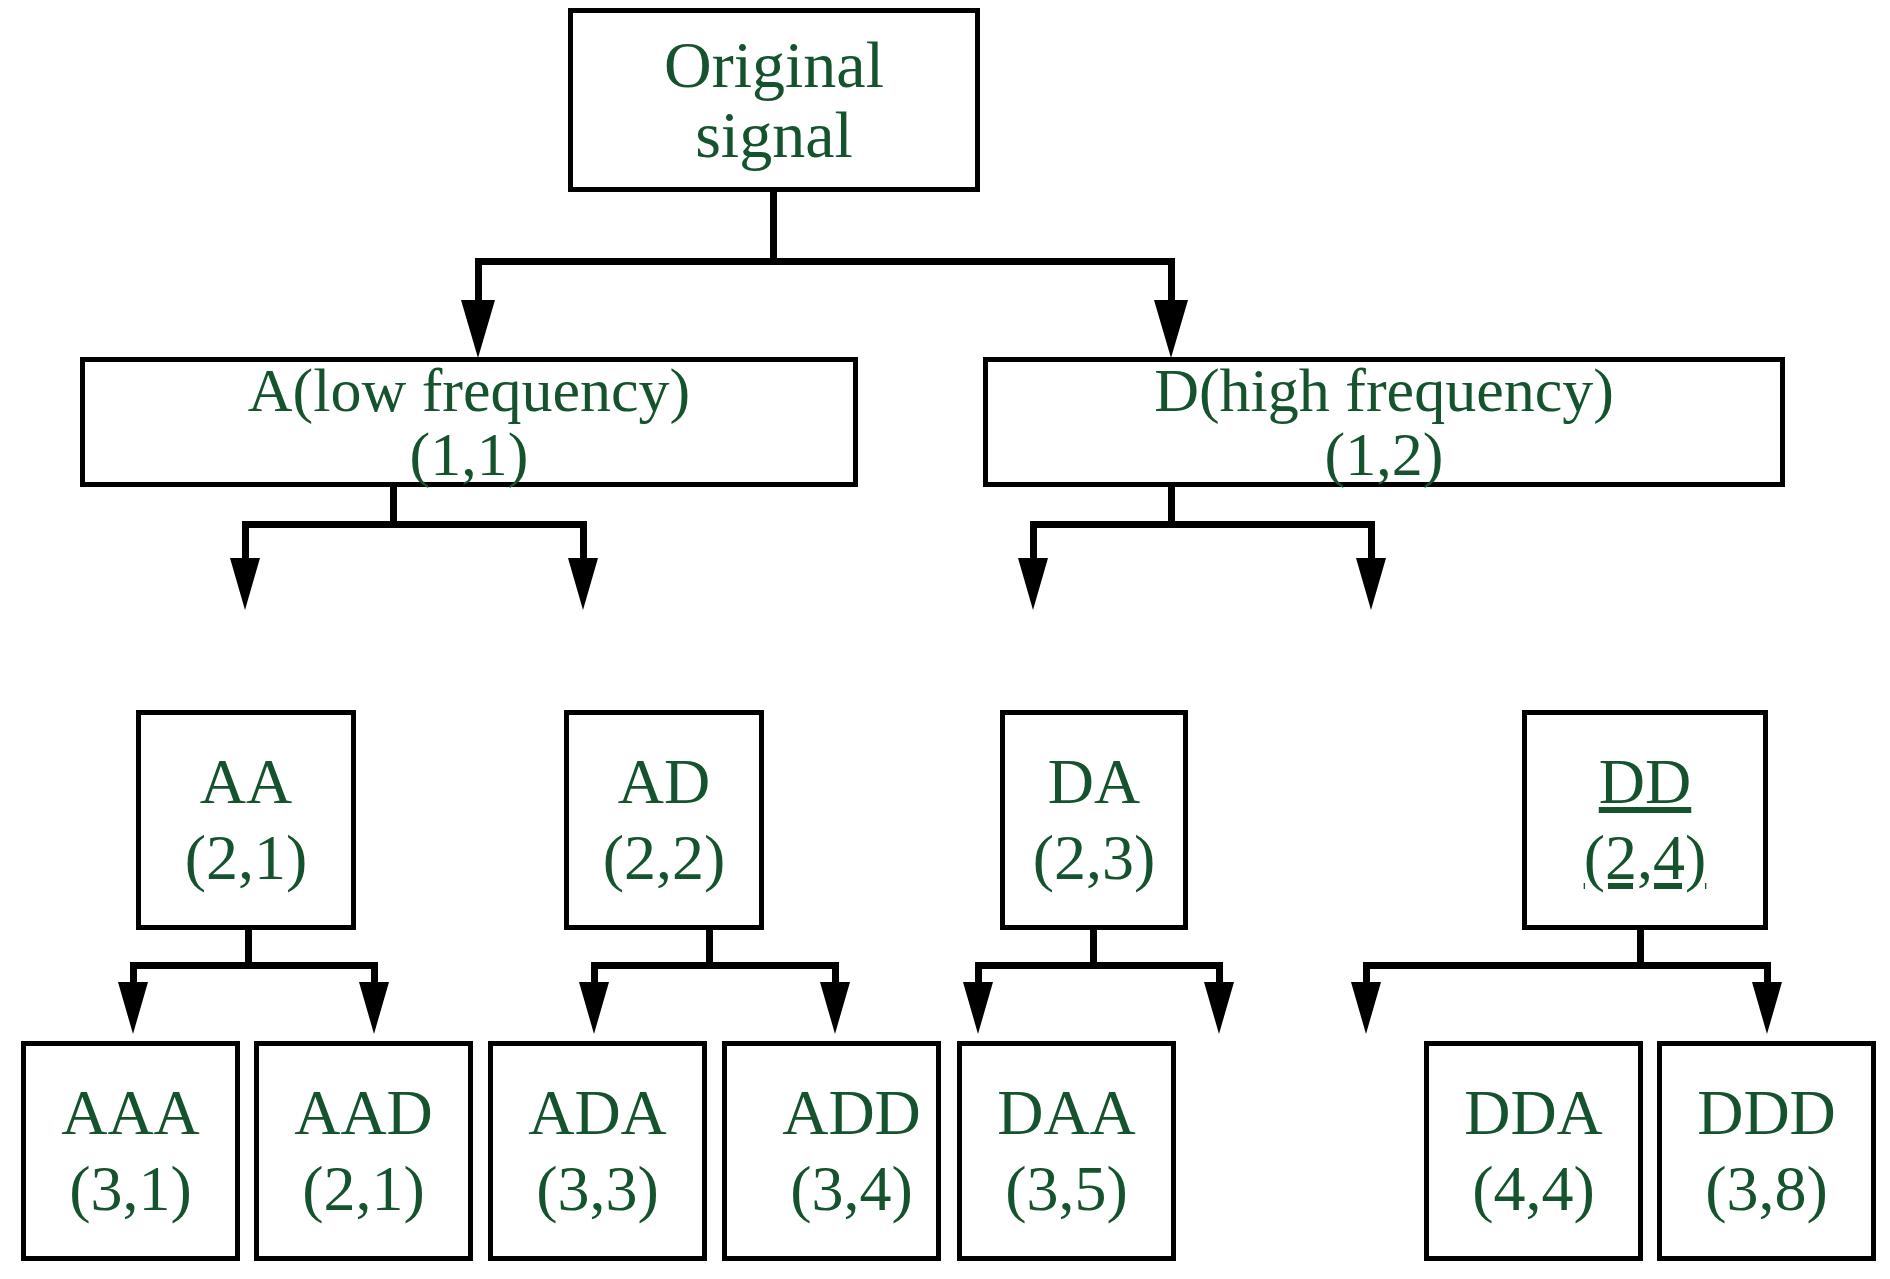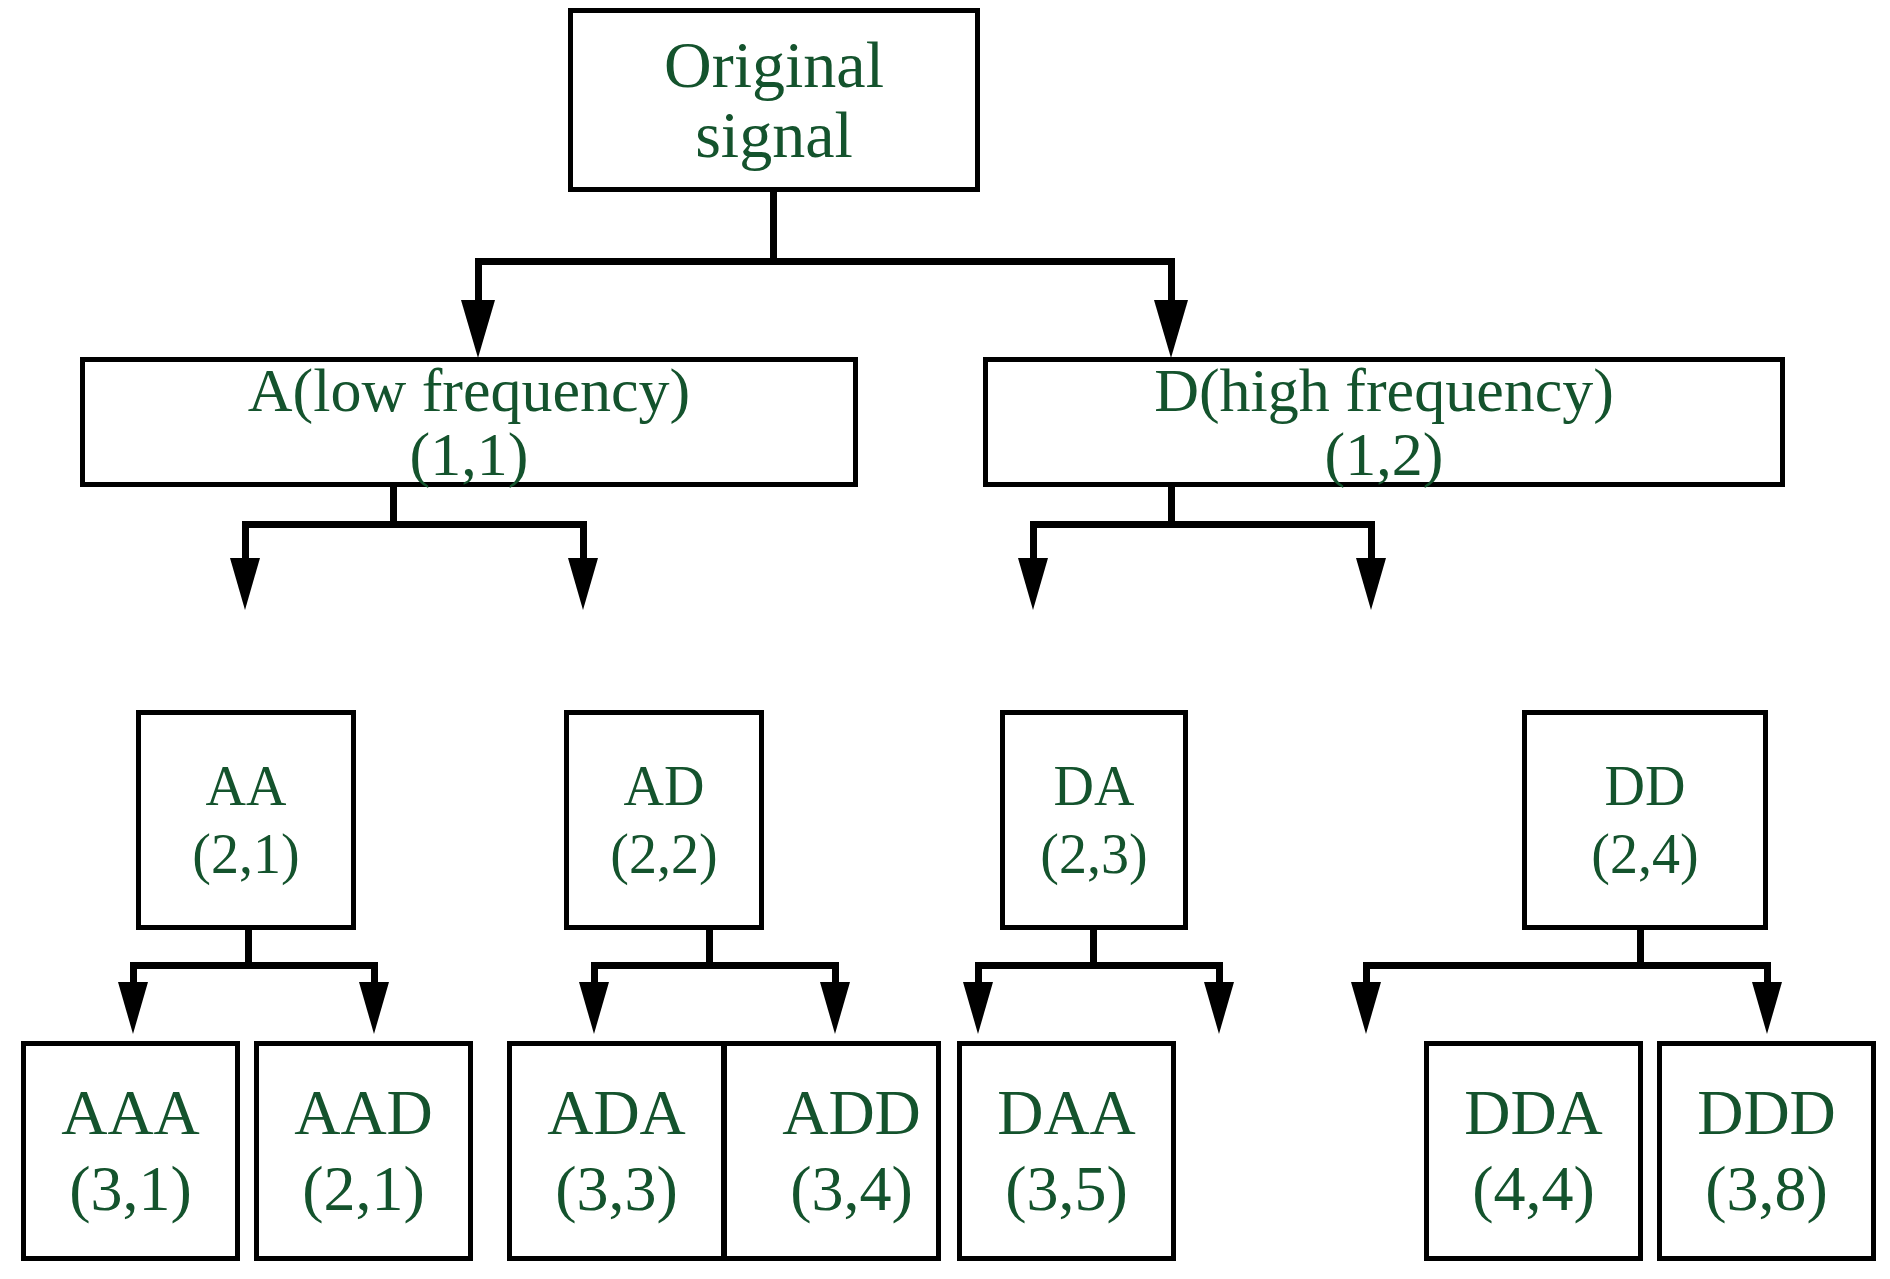--- a/index.html
+++ b/index.html
@@ -51,27 +51,27 @@
     font-size: 62px;
   }
   .node.lvl1 .ln { padding: 1px 0; }
   .node.lvl1.n-a { left: 80px;  width: 778px; }
   .node.lvl1.n-d { left: 983px; width: 802px; }
 
   
   .node.lvl2 {
     top: 710px;
     height: 220px;
-    font-size: 56px;
+    font-size: 64px;
   }
   .node.lvl2 .ln { padding: 6px 0; }
   .node.lvl2.n-aa { left: 136px;  width: 220px; }
   .node.lvl2.n-ad { left: 564px;  width: 200px; }
   .node.lvl2.n-da { left: 1000px; width: 188px; }
-  .node.lvl2.n-dd { left: 1522px; width: 246px; }
+  .node.lvl2.n-dd { left: 1522px; width: 246px; text-decoration: underline; }
 
   
   .node.lvl3 {
     top: 1041px;
     height: 220px;
     width: 219px;
     font-size: 64px;
   }
   .node.lvl3 .ln { padding: 6px 0; }
 
@@ -182,21 +182,21 @@
   <div class="arrowhead small" style="left:1752px; top:982px;"></div>
 
   <div class="node lvl3" style="left:21px;">
     <span class="ln">AAA</span>
     <span class="ln">(3,1)</span>
   </div>
   <div class="node lvl3" style="left:254px;">
     <span class="ln">AAD</span>
     <span class="ln">(2,1)</span>
   </div>
-  <div class="node lvl3" style="left:488px;margin-left:19px;">
+  <div class="node lvl3" style="left:488px;">
     <span class="ln">ADA</span>
     <span class="ln">(3,3)</span>
   </div>
   <div class="node lvl3" style="left:722px;padding-left:40px;">
     <span class="ln">ADD</span>
     <span class="ln">(3,4)</span>
   </div>
   <div class="node lvl3" style="left:957px;">
     <span class="ln">DAA</span>
     <span class="ln">(3,5)</span>

